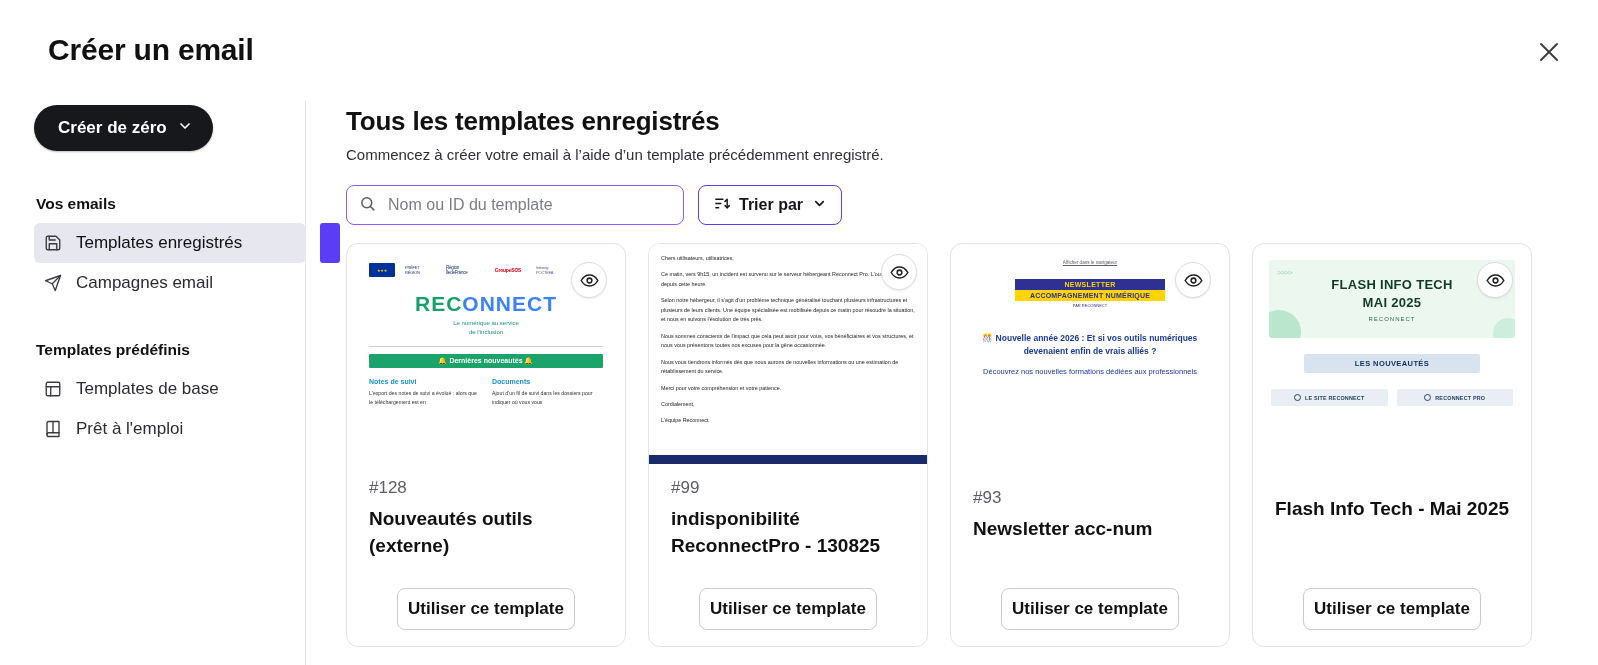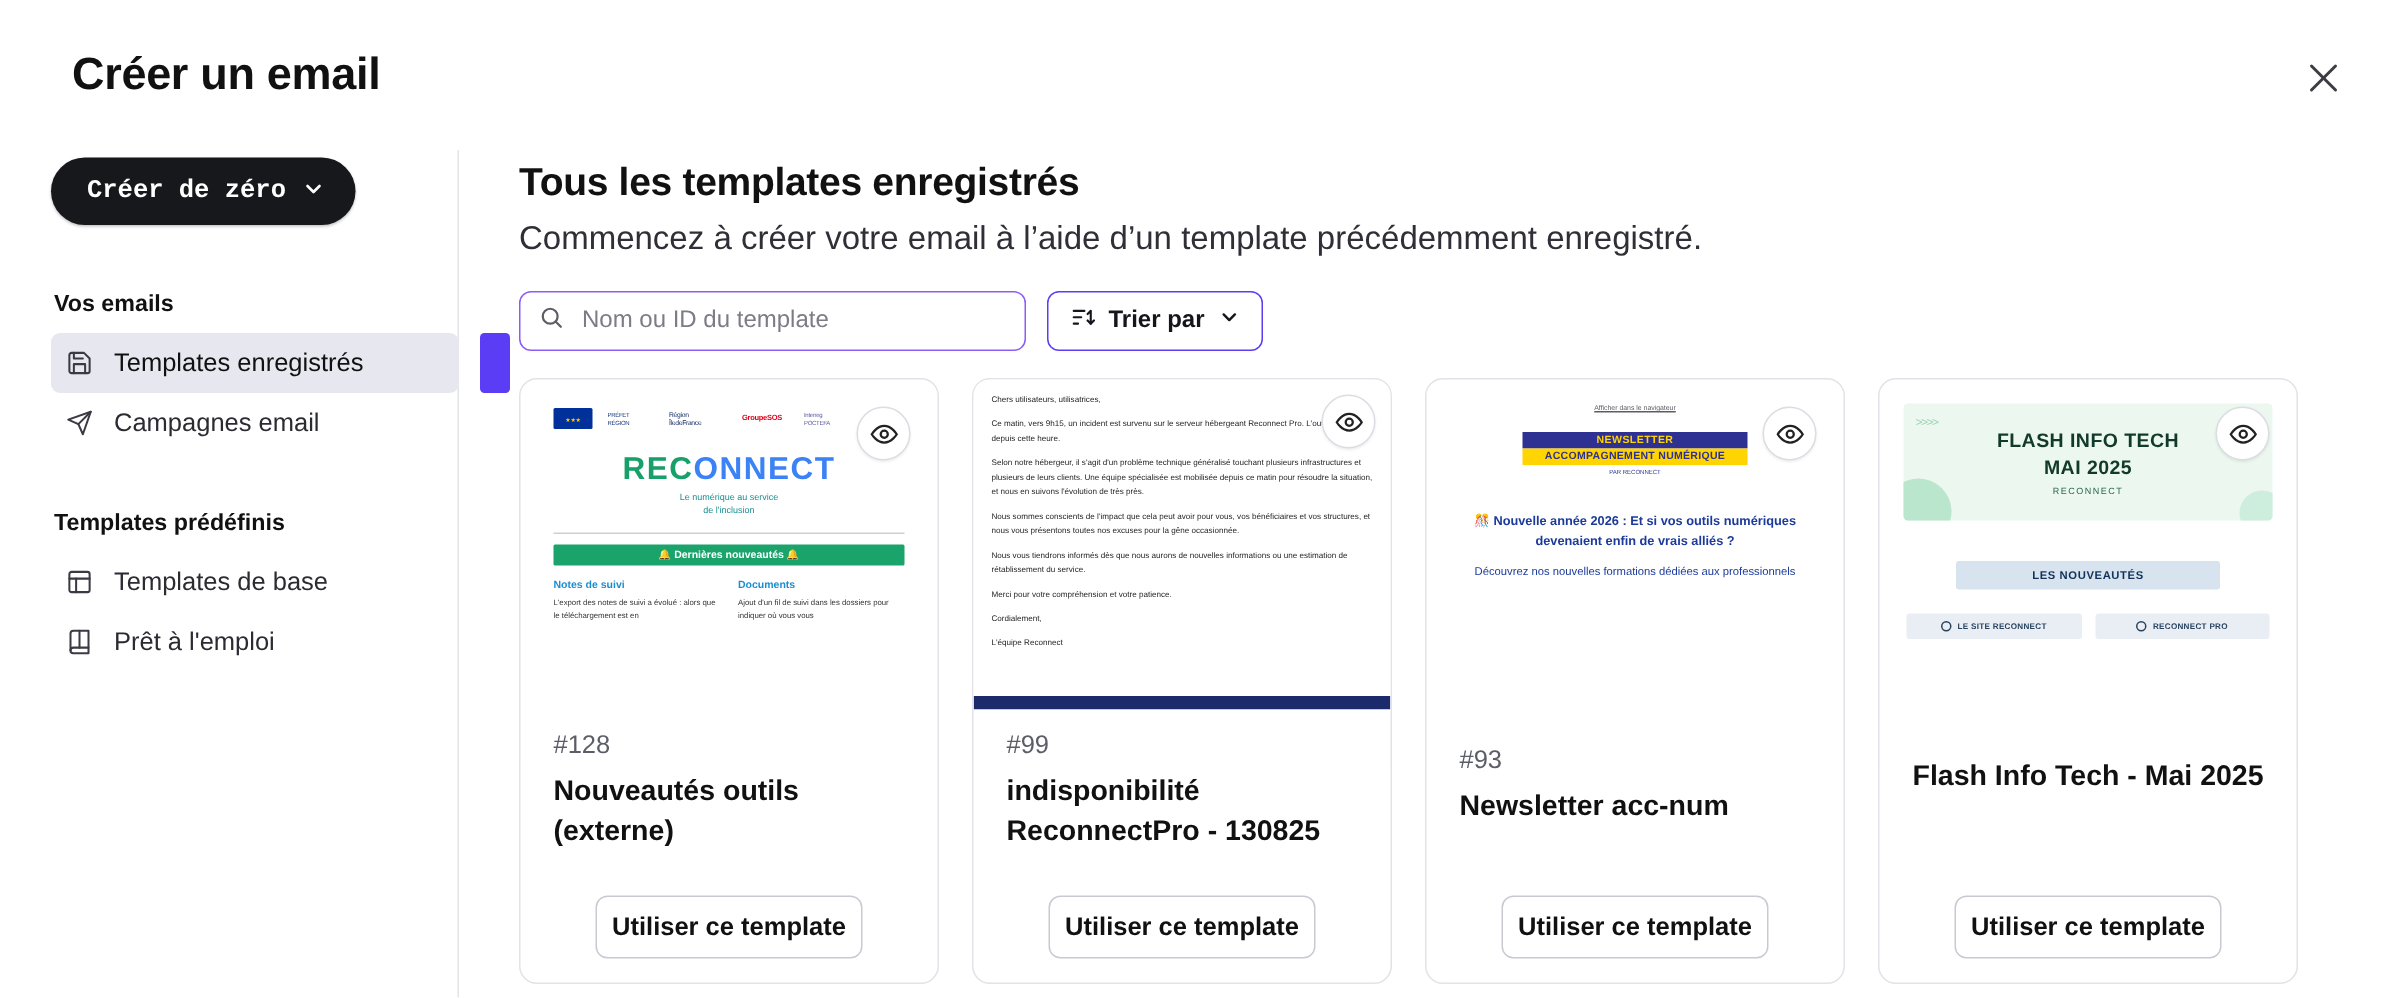--- a/index.html
+++ b/index.html
@@ -62,21 +62,20 @@
     gap: 10px;
     background: #17181c;
     color: #fff;
     border-radius: 999px;
     padding: 13px 20px 13px 24px;
     font-size: 17px;
     font-weight: bold;
     cursor: pointer;
     border: none;
     box-shadow: 0 1px 2px rgba(0,0,0,.25);
-    font-family: Liberation Mono, monospace;
   }
   .create-scratch .chev { display:flex; }
   .side-section-title {
     margin-top: 44px;
     font-size: 15.5px;
     font-weight: bold;
     color: #111;
     padding-left: 2px;
   }
   .side-items { margin-top: 10px; }
@@ -120,21 +119,21 @@
     position: relative;
   }
   .main-title {
     font-size: 26px;
     font-weight: bold;
     color: #111;
     letter-spacing: -0.2px;
   }
   .main-sub {
     margin-top: 9px;
-    font-size: 22px;
+    font-size: 15px;
     color: #2f2f37;
   }
   .toolbar {
     margin-top: 22px;
     display: flex;
     align-items: center;
     gap: 14px;
   }
   .search-box {
     width: 338px;
@@ -274,21 +273,21 @@
 
   
   .t4 { height:100%; background:#fff; padding:0; }
   .t4 .hero { margin:8px; height:78px; background:#ecf7f0; border-radius:3px; display:flex; align-items:center; justify-content:center; position:relative; overflow:hidden;}
   .t4 .hero .ttl { text-align:center; color:#123a2a; font-weight:bold; font-size:13px; line-height:1.35; letter-spacing:.3px;}
   .t4 .hero .sub { text-align:center; color:#2b6b4f; font-size:6px; margin-top:4px; letter-spacing:1px;}
   .t4 .hero .chev-l, .t4 .hero .chev-r { position:absolute; top:8px; font-size:8px; color:#9ad3b4; letter-spacing:-1px;}
   .t4 .hero .chev-l { left:8px; } .t4 .hero .chev-r { right:8px; }
   .t4 .hero .blob { position:absolute; width:44px; height:44px; border-radius:50%; background:#b9e6cd; left:-12px; bottom:-16px;}
   .t4 .hero .blob2 { position:absolute; width:30px; height:30px; border-radius:50%; background:#cdeedd; right:-8px; bottom:-10px;}
-  .t4 .nouv { margin:27px auto 0; width:176px; background:#d7e3ef; color:#12305a; font-weight:bold; font-size:7.5px; text-align:center; padding:5px 0; border-radius:2px; letter-spacing:.4px;}
+  .t4 .nouv { margin:16px auto 0; width:176px; background:#d7e3ef; color:#12305a; font-weight:bold; font-size:7.5px; text-align:center; padding:5px 0; border-radius:2px; letter-spacing:.4px;}
   .t4 .pills { display:flex; gap:9px; margin:16px 10px 0;}
   .t4 .pill { flex:1; background:#e9eef4; border-radius:2px; font-size:5.4px; color:#27425f; padding:5px 4px; display:flex; align-items:center; justify-content:center; gap:4px; font-weight:bold; letter-spacing:.2px;}
   .t4 .pill .dot { width:7px; height:7px; border-radius:50%; border:1px solid #27425f; display:inline-block;}
 </style>
 </head>
 <body>
 
 <div class="modal">
 
   <div class="modal-header">

